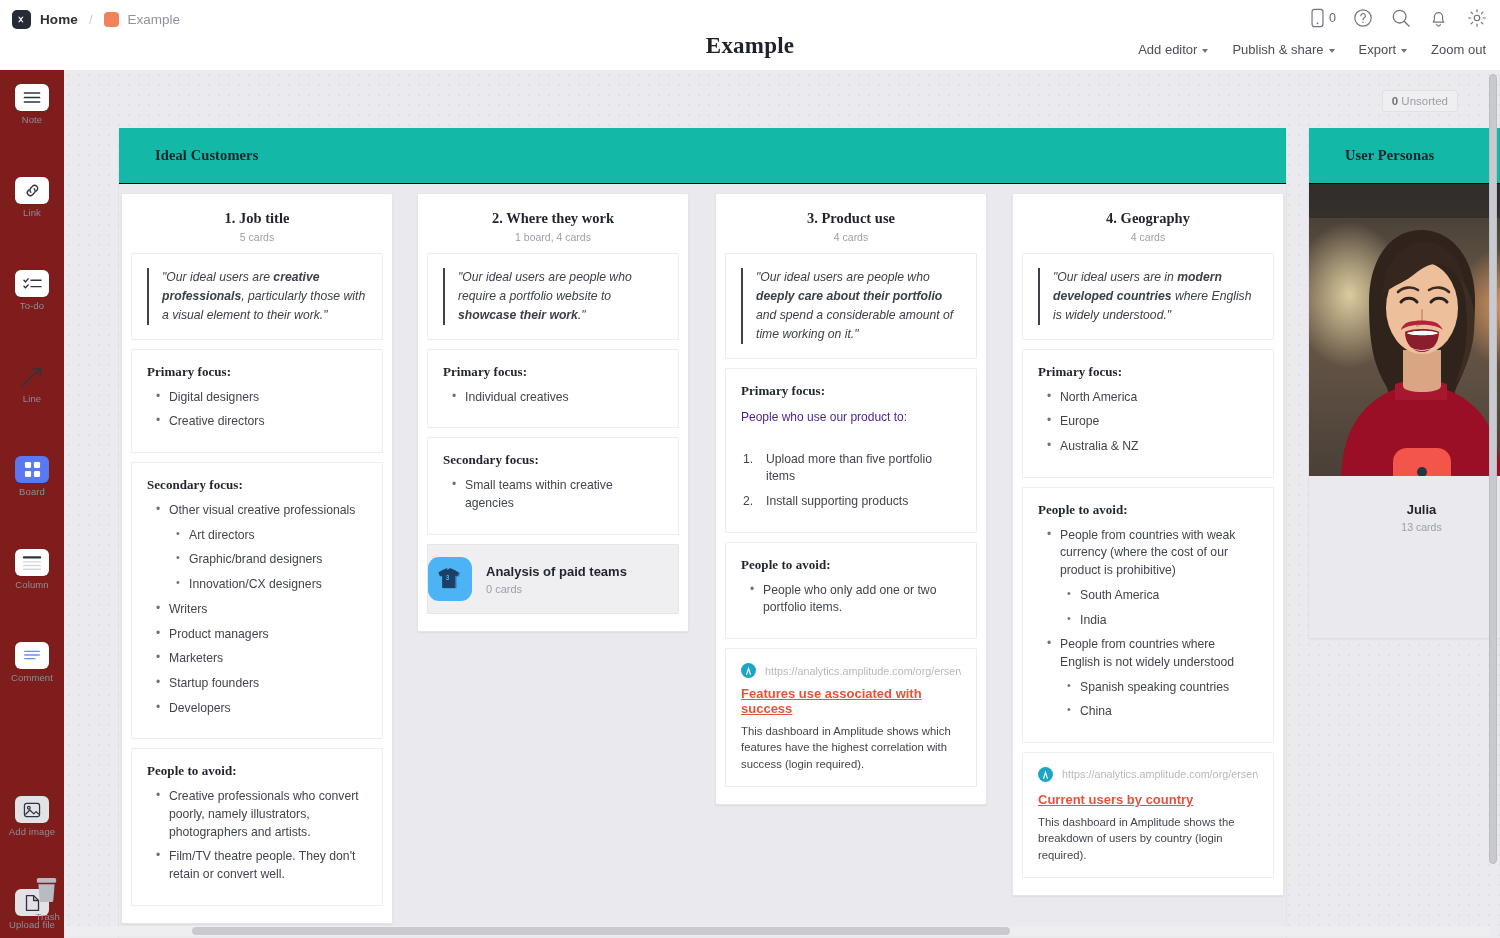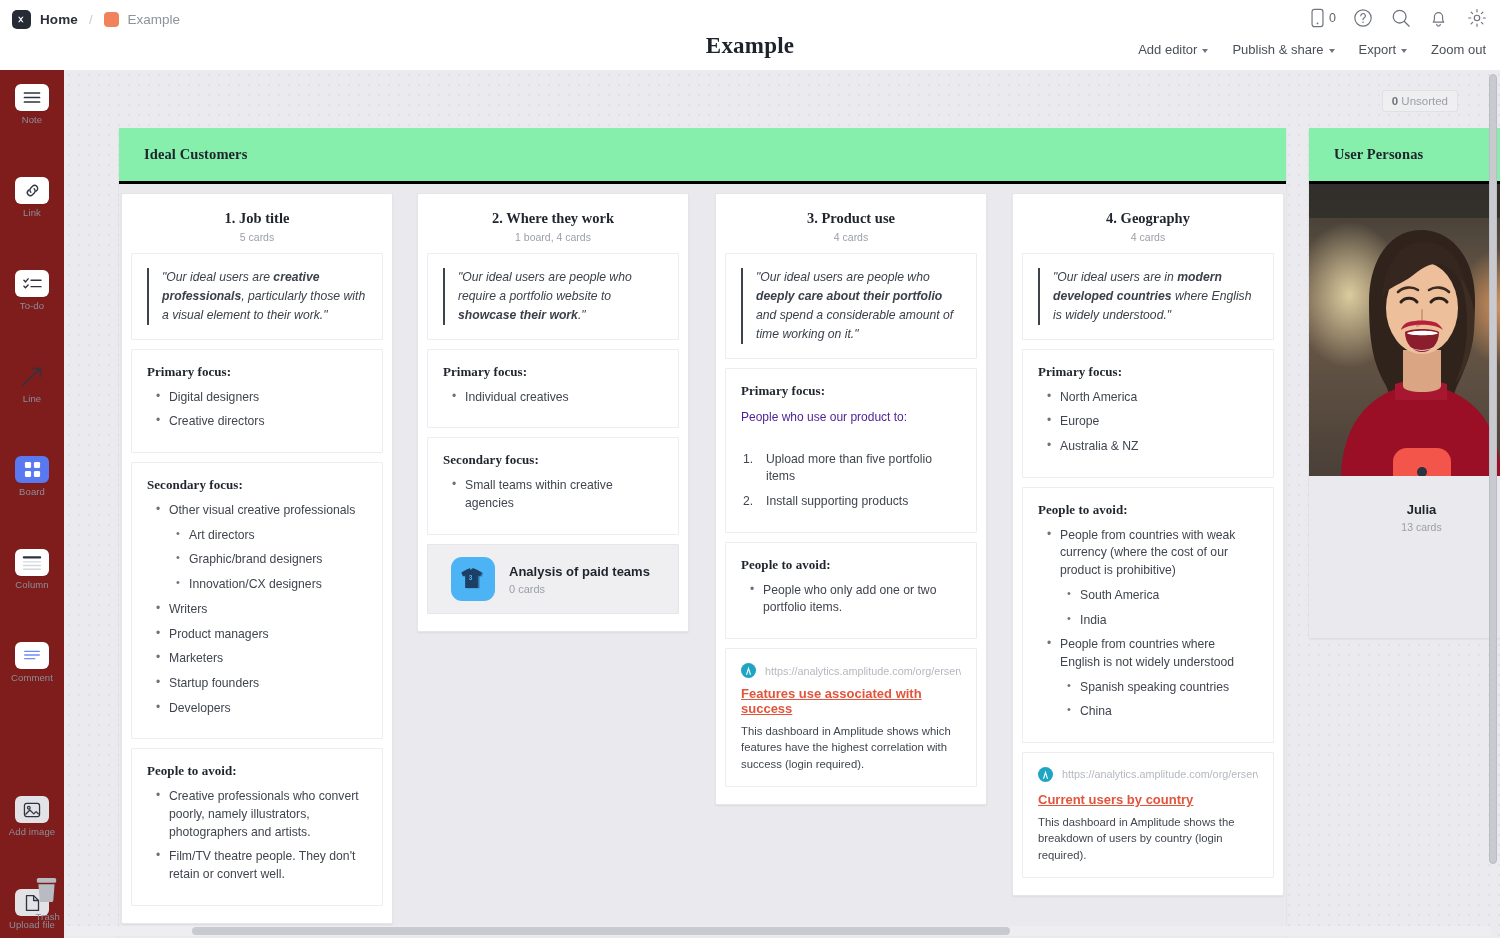--- a/index.html
+++ b/index.html
@@ -89,22 +89,22 @@
     padding: 4px 9px; font-size: 11.5px; color: #9a9ea6; cursor: pointer;
   }
   .unsorted-chip b { color: #6e727b; font-weight: 700; }
 
   
   .board-shell {
     position: absolute; background: #e9e9ee;
     box-shadow: 0 1px 2px rgba(30,35,45,.10);
   }
   .board-hdr {
-    background: #86efac; height: 56px; display: flex; align-items: center;
-    padding-left: 25px; border-bottom: 3px solid #000000;
+    background: #14b8a6; height: 56px; display: flex; align-items: center;
+    padding-left: 36px; border-bottom: 1px solid #000000;
   }
   .board-hdr-title { font-size: 14.5px; font-weight: 700; color: #1f242d; letter-spacing: .1px; }
 
   
   .col {
     position: absolute; top: 193px; width: 272px;
     background: #fff; border: 1px solid #e6e6ea; border-radius: 2px;
     box-shadow: 0 1px 2px rgba(30,35,45,.07);
     padding: 0 0 8px;
   }
@@ -421,21 +421,21 @@
       </div>
 
       <div class="cardbox">
         <div class="ch serif">Secondary focus:</div>
         <ul class="cl">
           <li>Small teams within creative agencies</li>
         </ul>
       </div>
 
 
-      <div class="cardbox grey" style="padding:12px 23px;">
+      <div class="cardbox grey" style="padding:12px 0;">
         <div class="tile">
           <span class="tile-ico">
             <svg width="26" height="24" viewBox="0 0 28 26" fill="#1d3f66">
               <path d="M13 2l-5 2-5 2.6 1.6 4 2.4-1v13.4h14V9.6l2.4 1 1.6-4-5-2.6-5-2z" opacity=".55"></path>
               <path d="M11 1l-5 2.2L1.4 6l1.7 4.2 2.4-1.1v13.6h13.8V9.1l2.4 1.1L23.4 6 18.8 3.2 13.8 1c-.4 1.3-1.4 2-2.8 2S11.4 2.3 11 1z"></path>
               <text x="9.5" y="14" font-size="7" fill="#4cb4f5" font-family="sans-serif" font-weight="bold">3</text>
             </svg>
           </span>
           <span>
             <span class="tile-name">Analysis of paid teams</span>

